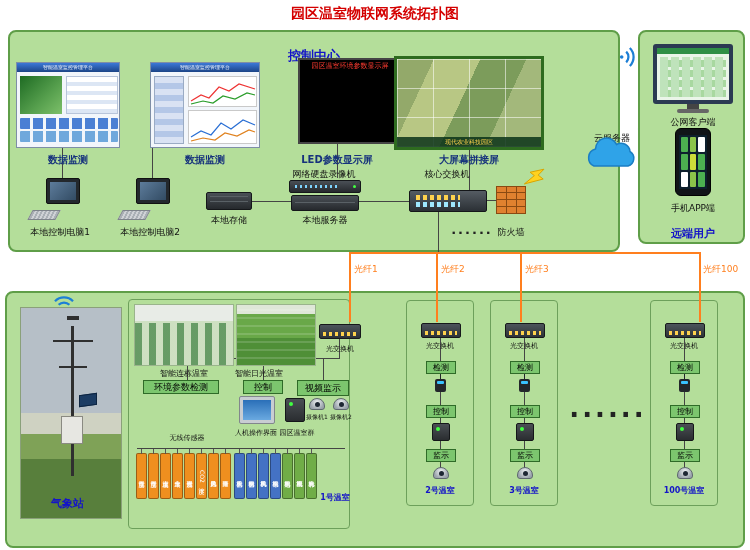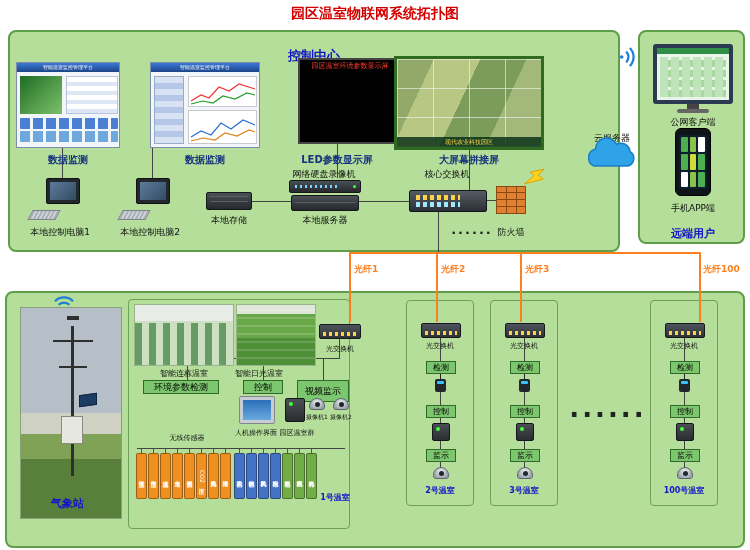--- a/index.html
+++ b/index.html
@@ -10,21 +10,21 @@
   .zone-title{position:absolute;left:0;width:100%;text-align:center;color:#1414c8;font-weight:bold;font-size:13px}
   .lbl{position:absolute;transform:translateX(-50%);white-space:nowrap;font-size:9px;color:#111;text-align:center}
   .lbl-s{font-size:8px}
   .lbl-xs{font-size:7px}
   .lbl-blue{color:#1414c8;font-weight:bold}
   .scr-lbl{font-size:10px;color:#16327c;font-weight:bold}
   .lh{position:absolute;height:1px;background:#444}
   .lv{position:absolute;width:1px;background:#444}
   .fiber-h{position:absolute;height:2px;background:#ff7f1e}
   .fiber-v{position:absolute;width:2px;background:#ff7f1e}
-  .fiber-lbl{position:absolute;color:#ff7f1e;font-size:9px;font-weight:bold;white-space:nowrap}
+  .fiber-lbl{position:absolute;color:#ff7f1e;font-size:9px;font-weight:normal;white-space:nowrap}
   .dots{position:absolute;font-weight:bold;color:#222;text-align:center;letter-spacing:2px}
   
   .screen{position:absolute;background:#f2f6fb;border:1px solid #7e8ea6;overflow:hidden}
   .tbar{height:9px;background:linear-gradient(#3c78d8,#1c4587);color:#fff;font-size:5px;line-height:9px;text-align:center;overflow:hidden;white-space:nowrap}
   .m1-plant{position:absolute;left:3px;top:13px;width:42px;height:38px;background:linear-gradient(135deg,#1e6b23,#57a04e 60%,#7dc06a)}
   .m1-table{position:absolute;left:49px;top:13px;width:52px;height:38px;background:repeating-linear-gradient(#fff 0 5px,#dce6f4 5px 9px);border:1px solid #b7c4da}
   .m1-btns{position:absolute;left:3px;top:55px;width:98px;height:11px;background:repeating-linear-gradient(90deg,#4a7fd4 0 10px,#f2f6fb 10px 13px);border-radius:1px}
   .m1-btns.b2{top:68px;background:repeating-linear-gradient(90deg,#6fa8dc 0 10px,#f2f6fb 10px 13px)}
   .m2-list{position:absolute;left:3px;top:13px;width:30px;height:68px;background:repeating-linear-gradient(#d9e2f3 0 6px,#b4c7e7 6px 12px);border:1px solid #9aabc4}
   .chart{position:absolute;background:#fff;border:1px solid #c9c9c9}
@@ -277,21 +277,21 @@
       <div class="ghp1" style="left:5px;top:4px;width:100px;height:62px"></div>
       <div class="lbl lbl-s" style="left:55px;top:68px">智能连栋温室</div>
       <div class="ghp2" style="left:107px;top:4px;width:80px;height:62px"></div>
       <div class="lbl lbl-s" style="left:130px;top:68px">智能日光温室</div>
 
       <div class="oswitch" style="left:190px;top:24px;width:42px;height:15px"></div>
       <div class="lbl lbl-xs" style="left:211px;top:44px">光交换机</div>
 
       <div class="ghdr" style="left:14px;top:80px;width:76px;height:14px">环境参数检测</div>
       <div class="ghdr" style="left:114px;top:80px;width:40px;height:14px">控制</div>
-      <div class="ghdr" style="left:168px;top:80px;width:52px;height:22px">视频监示</div>
+      <div class="ghdr" style="left:168px;top:80px;width:52px;height:16px">视频监示</div>
 
       <div class="lbl lbl-xs" style="left:58px;top:133px">无线传感器</div>
 
       <div class="hmi" style="left:110px;top:96px;width:36px;height:28px">
           <i></i>
         </div>
       <div class="lbl lbl-xs" style="left:127px;top:128px">人机操作界面</div>
       <div class="cbox" style="left:156px;top:98px;width:20px;height:24px"></div>
       <div class="lbl lbl-xs" style="left:168px;top:128px">园区温室群</div>
 

